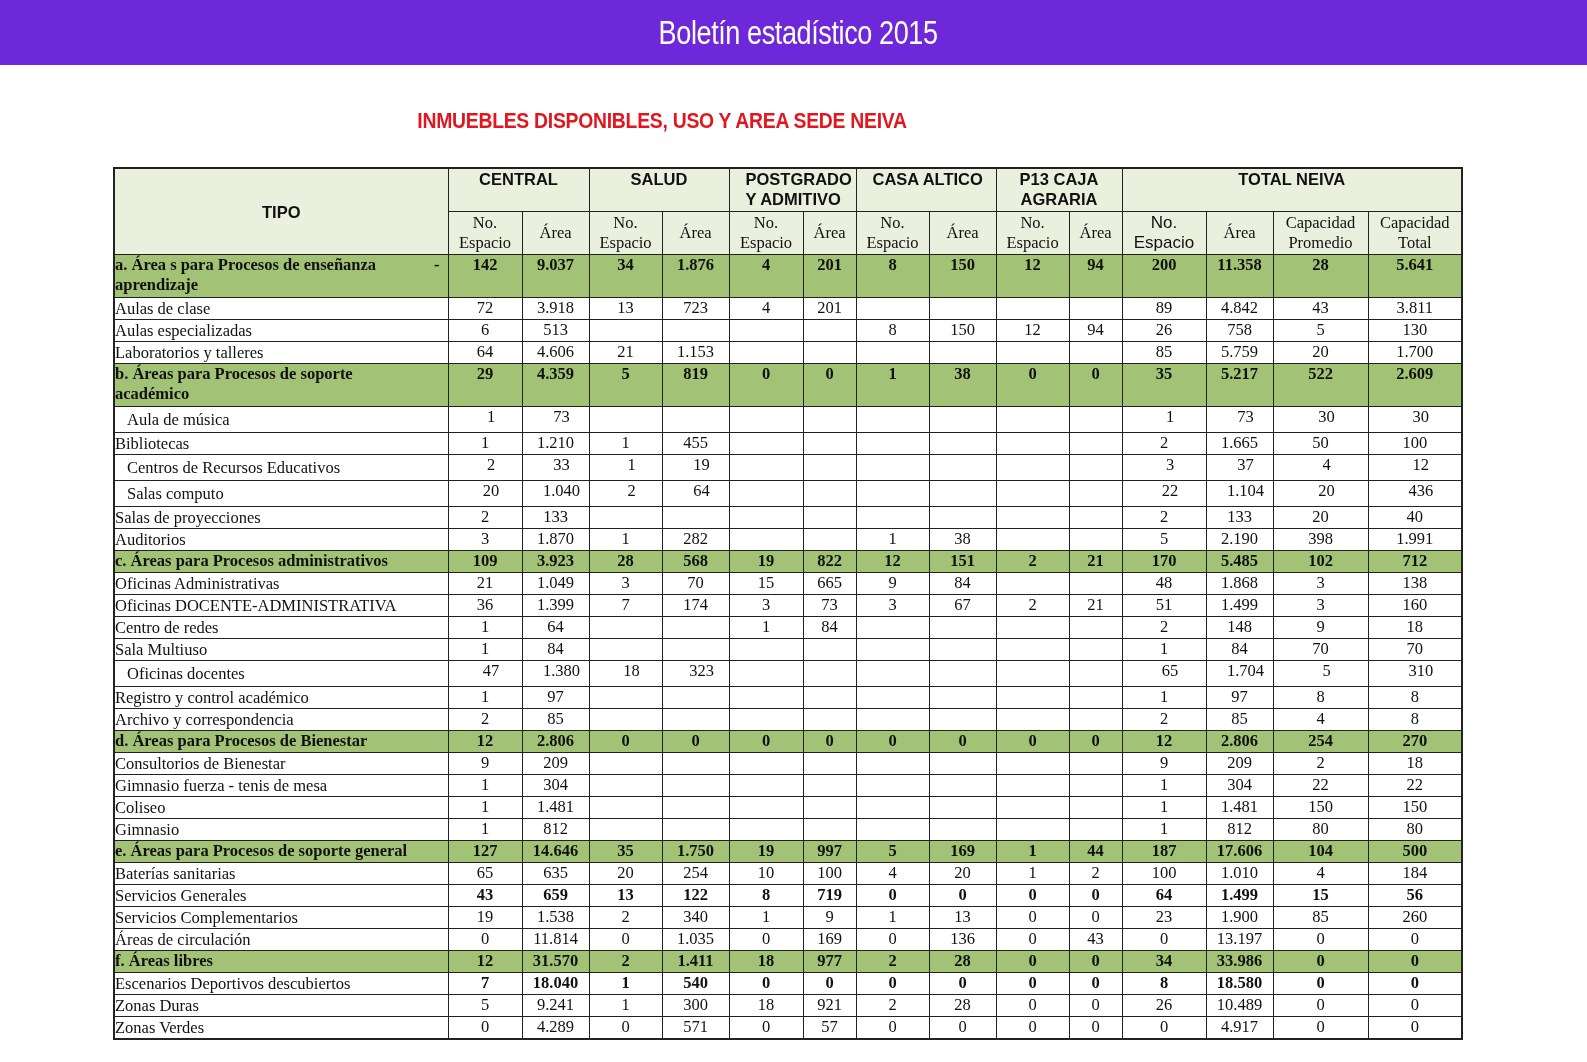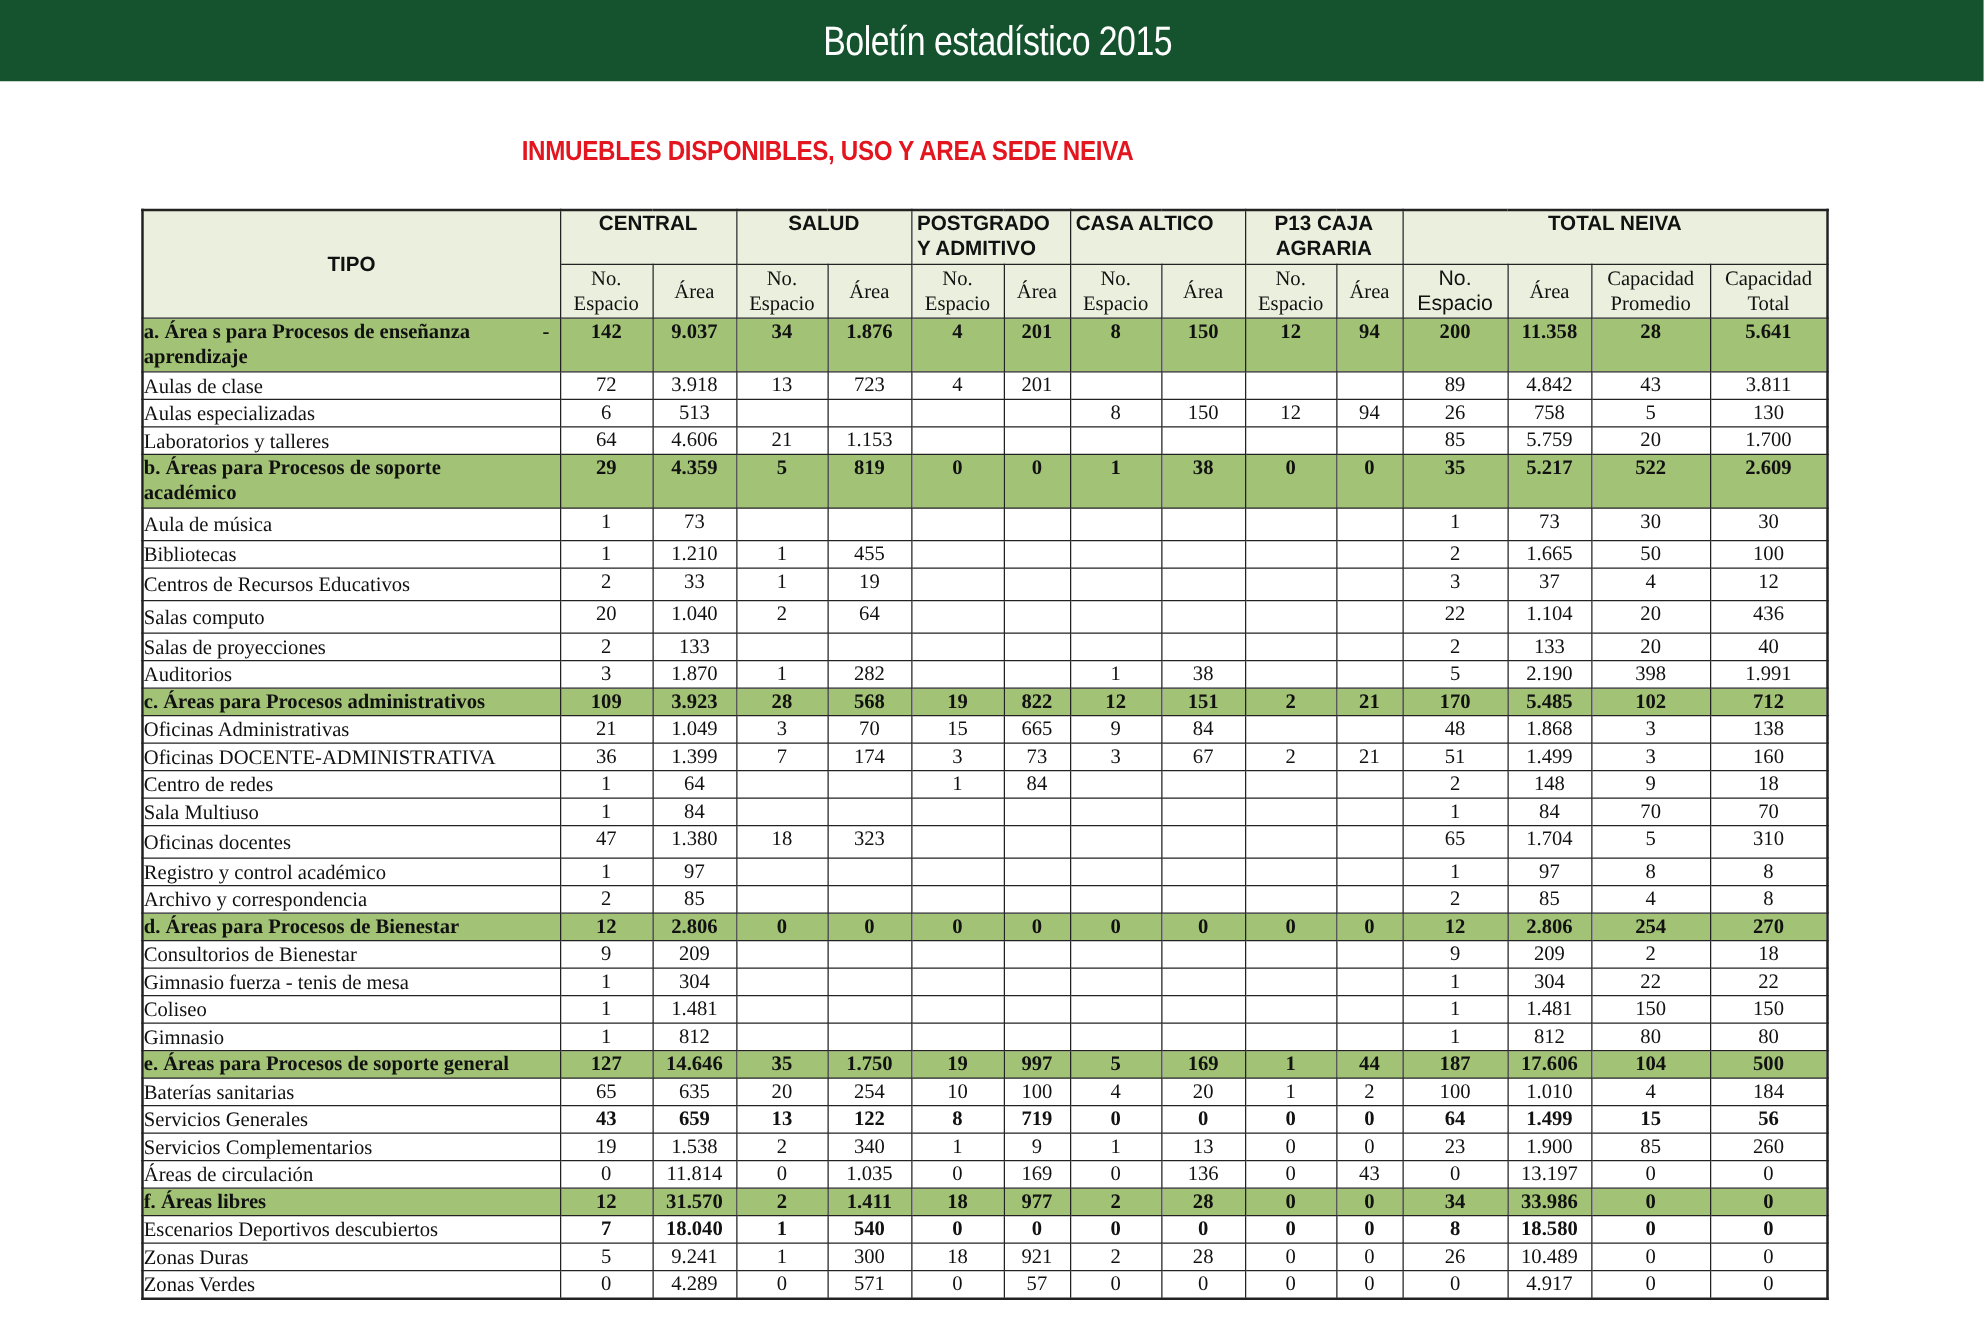--- a/index.html
+++ b/index.html
@@ -3,21 +3,21 @@
 <meta charset="utf-8">
 <style>
   html, body { margin: 0; padding: 0; }
   body {
     width: 1587px; height: 1062px; background: #ffffff; overflow: hidden;
     position: relative;
     font-family: "Liberation Serif", serif;
   }
   .banner {
     position: absolute; left: 0; top: 0; width: 1587px; height: 65px;
-    background: #14532d;
+    background: #6d28d9;
     display: flex; align-items: center; justify-content: center;
   }
   .banner-title {
     color: #ffffff;
     font-family: "Liberation Sans", sans-serif;
     font-size: 33px; letter-spacing: -0.5px;
     transform: scaleX(0.82);
     margin-left: 10px;
   }
   .subtitle {
@@ -36,33 +36,33 @@
     padding: 0; margin: 0;
     font-size: 16.5px; color: #111;
     line-height: 20px;
     overflow: hidden;
   }
   th { background: #ebf0de; font-weight: normal; }
   th.grp {
     font-family: "Liberation Sans", sans-serif; font-weight: bold; font-size: 14.5px;
     vertical-align: top; text-align: center; padding-top: 3px; line-height: 19px;
   }
-  th.grp.left { text-align: left; padding-left: 4px; }
+  th.grp.left { text-align: left; padding-left: 16px; }
   th.tipo { font-family: "Liberation Sans", sans-serif; font-weight: bold; font-size: 14.5px; }
   th.sub { font-size: 17px; line-height: 19px; padding: 2px 0; }
   th.sub.sans { font-family: "Liberation Sans", sans-serif; font-size: 17px; }
   tr.hdr1 th { height: 42px; }
   tr.hdr2 th { height: 42px; }
   td.label { padding-left: 6px; text-align: left; }
   td.num { text-align: center; vertical-align: top; }
   tr.cat td { background: #a2c276; font-weight: bold; }
   tr.cat td.label { vertical-align: top; }
   tr.bold td.num { font-weight: bold; }
   tr.r22 td { height: 21px; }
-  tr.r26 td { height: 25px; }
+  tr.r26 td { height: 25px; padding-left: 12px; }
   tr.r42 td { height: 42px; }
   .thick-top td { border-top: 2px solid #222; }
   .dash { float: right; padding-right: 8px; }
 </style>
 </head>
 <body>
 
 <div class="banner">
   <span class="banner-title">Boletín estadístico 2015</span>
 </div>

